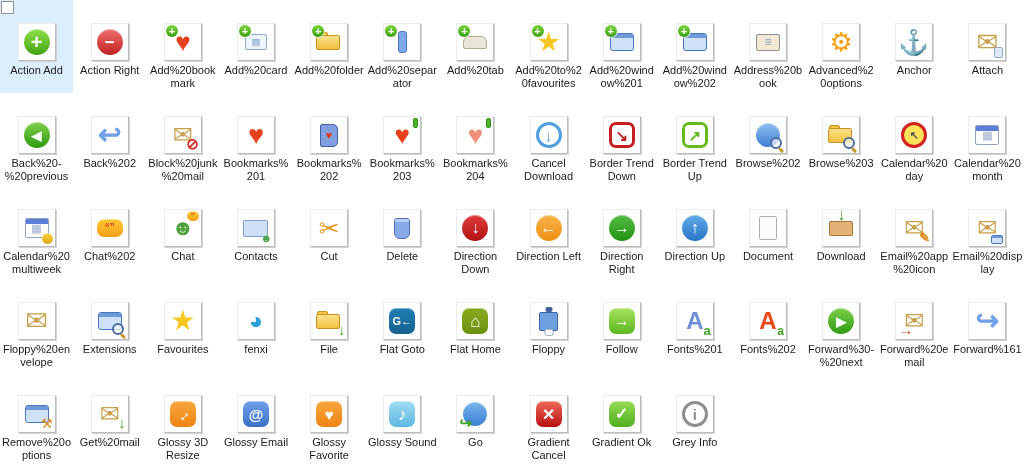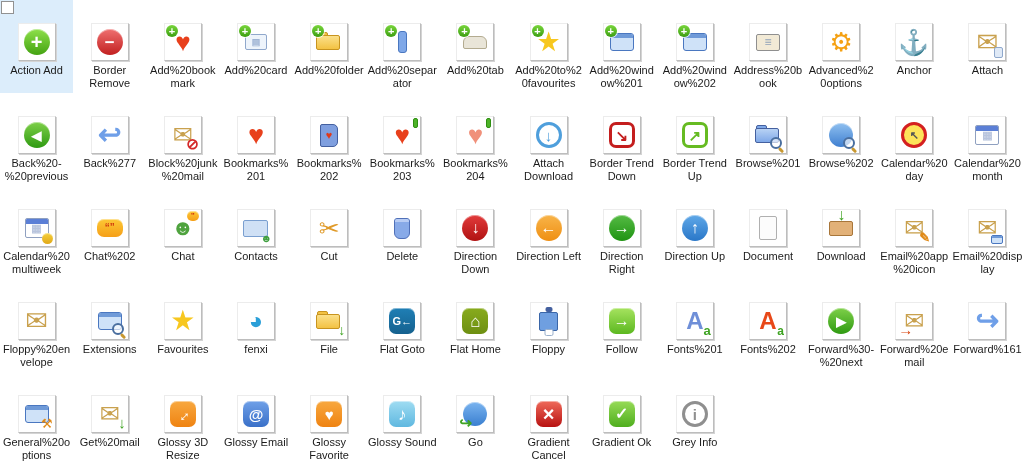--- a/index.html
+++ b/index.html
@@ -28,21 +28,21 @@
         </div>
       </div>
       <div class="label">Action Add</div>
     </div>
     <div class="cell">
       <div class="icard">
         <div style="position: relative; width: 26px; height: 26px; border-radius: 50%; display: flex; align-items: center; justify-content: center; box-sizing: border-box; background: linear-gradient(rgb(239, 112, 112), rgb(194, 32, 32)); box-shadow: rgba(255, 255, 255, 0.45) 0px 1px 0px inset;">
           <span style="color: rgb(255, 255, 255); font-size: 17px; line-height: 1; font-weight: 700;">−</span>
         </div>
       </div>
-      <div class="label">Border Remove</div>
+      <div class="label">Action Right</div>
     </div>
     <div class="cell">
       <div class="icard">
         <div style="position: relative; display: flex; align-items: center; justify-content: center;">
           <span style="color: rgb(232, 64, 28); font-size: 26px; line-height: 1; font-weight: 400;">♥</span>
         </div>
         <div class="ov p-tl" style="position: absolute; width: 12px; height: 12px; border-radius: 50%; background: linear-gradient(rgb(121, 214, 60), rgb(60, 158, 18)); display: flex; align-items: center; justify-content: center; box-shadow: rgba(255, 255, 255, 0.8) 0px 0px 0px 1px;">
           <span style="color: rgb(255, 255, 255); font-size: 11px; line-height: 1; font-weight: 700;">+</span>
         </div>
       </div>
@@ -162,21 +162,21 @@
         </div>
       </div>
       <div class="label">Back%20-%20previous</div>
     </div>
     <div class="cell">
       <div class="icard">
         <div style="position: relative; display: flex; align-items: center; justify-content: center;">
           <span style="color: rgb(111, 159, 232); font-size: 28px; line-height: 1; font-weight: 700;">↩</span>
         </div>
       </div>
-      <div class="label">Back%277</div>
+      <div class="label">Back%202</div>
     </div>
     <div class="cell">
       <div class="icard">
         <div style="position: relative; display: flex; align-items: center; justify-content: center;">
           <span style="color: rgb(201, 161, 78); font-size: 24px; line-height: 1; font-weight: 400;">✉</span>
         </div>
         <div class="ov p-br" style="position: absolute; display: flex; align-items: center; justify-content: center;">
           <span style="color: rgb(212, 42, 42); font-size: 15px; line-height: 1; font-weight: 700;">⊘</span>
         </div>
       </div>
@@ -215,63 +215,63 @@
         <div class="ov p-tr" style="position: absolute; width: 5px; height: 10px; background: rgb(77, 179, 40); border: 1px solid rgb(47, 143, 18); border-radius: 2px; box-sizing: border-box; overflow: hidden; display: flex; align-items: center; justify-content: center;"></div>
       </div>
       <div class="label">Bookmarks%204</div>
     </div>
     <div class="cell">
       <div class="icard">
         <div style="position: relative; width: 26px; height: 26px; border-radius: 50%; display: flex; align-items: center; justify-content: center; box-sizing: border-box; background: rgb(255, 255, 255); border: 3px solid rgb(79, 159, 220);">
           <span style="color: rgb(79, 159, 220); font-size: 15px; line-height: 1; font-weight: 700;">↓</span>
         </div>
       </div>
-      <div class="label">Attach Download</div>
+      <div class="label">Cancel Download</div>
     </div>
     <div class="cell">
       <div class="icard">
         <div style="position: relative; width: 26px; height: 26px; border-radius: 7px; display: flex; align-items: center; justify-content: center; box-sizing: border-box; background: rgb(255, 255, 255); border: 3px solid rgb(196, 30, 30);">
           <span style="color: rgb(196, 30, 30); font-size: 15px; line-height: 1; font-weight: 700;">↘</span>
         </div>
       </div>
       <div class="label">Border Trend Down</div>
     </div>
     <div class="cell">
       <div class="icard">
         <div style="position: relative; width: 26px; height: 26px; border-radius: 7px; display: flex; align-items: center; justify-content: center; box-sizing: border-box; background: rgb(255, 255, 255); border: 3px solid rgb(102, 187, 34);">
           <span style="color: rgb(102, 187, 34); font-size: 15px; line-height: 1; font-weight: 700;">↗</span>
         </div>
       </div>
       <div class="label">Border Trend Up</div>
-    </div>
-    <div class="cell">
-      <div class="icard">
-        <div style="position: relative; width: 26px; height: 20px;">
-          <div style="position: absolute; top: 0px; left: 1px; width: 11px; height: 6px; background: rgb(127, 168, 232); border: 1px solid rgb(68, 96, 159); border-radius: 2px 2px 0px 0px; box-sizing: border-box;"></div>
-          <div style="position: absolute; left: 0px; top: 3px; width: 24px; height: 15px; background: linear-gradient(rgb(184, 210, 244), rgb(127, 168, 232)); border: 1px solid rgb(68, 96, 159); border-radius: 2px; box-sizing: border-box;"></div>
-        </div>
-        <div class="ov p-br" style="position: absolute; width: 14px; height: 14px;">
-          <div style="position: absolute; left: 0px; top: 0px; width: 8px; height: 8px; border: 2px solid rgb(74, 111, 159); border-radius: 50%; background: rgba(255, 255, 255, 0.65); box-sizing: content-box;"></div>
-          <div style="position: absolute; left: 10px; top: 10px; width: 6px; height: 3px; background: rgb(200, 152, 48); transform: rotate(45deg); transform-origin: 0px 0px; border-radius: 2px;"></div>
-        </div>
-      </div>
-      <div class="label">Browse%201</div>
     </div>
     <div class="cell">
       <div class="icard">
         <div style="position: relative; width: 24px; height: 24px; border-radius: 50%; display: flex; align-items: center; justify-content: center; box-sizing: border-box; background: linear-gradient(rgb(143, 192, 240), rgb(63, 127, 208)); box-shadow: rgba(255, 255, 255, 0.45) 0px 1px 0px inset;"></div>
         <div class="ov p-br" style="position: absolute; width: 14px; height: 14px;">
           <div style="position: absolute; left: 0px; top: 0px; width: 8px; height: 8px; border: 2px solid rgb(74, 111, 159); border-radius: 50%; background: rgba(255, 255, 255, 0.65); box-sizing: content-box;"></div>
           <div style="position: absolute; left: 10px; top: 10px; width: 6px; height: 3px; background: rgb(200, 152, 48); transform: rotate(45deg); transform-origin: 0px 0px; border-radius: 2px;"></div>
         </div>
       </div>
       <div class="label">Browse%202</div>
     </div>
     <div class="cell">
       <div class="icard">
+        <div style="position: relative; width: 26px; height: 20px;">
+          <div style="position: absolute; top: 0px; left: 1px; width: 11px; height: 6px; background: rgb(243, 194, 67); border: 1px solid rgb(200, 148, 31); border-radius: 2px 2px 0px 0px; box-sizing: border-box;"></div>
+          <div style="position: absolute; left: 0px; top: 3px; width: 24px; height: 15px; background: linear-gradient(rgb(251, 224, 138), rgb(243, 194, 67)); border: 1px solid rgb(200, 148, 31); border-radius: 2px; box-sizing: border-box;"></div>
+        </div>
+        <div class="ov p-br" style="position: absolute; width: 14px; height: 14px;">
+          <div style="position: absolute; left: 0px; top: 0px; width: 8px; height: 8px; border: 2px solid rgb(74, 111, 159); border-radius: 50%; background: rgba(255, 255, 255, 0.65); box-sizing: content-box;"></div>
+          <div style="position: absolute; left: 10px; top: 10px; width: 6px; height: 3px; background: rgb(200, 152, 48); transform: rotate(45deg); transform-origin: 0px 0px; border-radius: 2px;"></div>
+        </div>
+      </div>
+      <div class="label">Browse%203</div>
+    </div>
+    <div class="cell">
+      <div class="icard">
         <div style="position: relative; width: 26px; height: 26px; border-radius: 50%; display: flex; align-items: center; justify-content: center; box-sizing: border-box; background: rgb(253, 227, 90); border: 3px solid rgb(212, 32, 32);">
           <span style="color: rgb(85, 85, 85); font-size: 11px; line-height: 1; font-weight: 700;">↖</span>
         </div>
       </div>
       <div class="label">Calendar%20day</div>
     </div>
     <div class="cell">
       <div class="icard">
         <div style="position: relative; width: 24px; height: 20px; background: rgb(255, 255, 255); border: 1px solid rgb(143, 160, 192); border-radius: 2px; box-sizing: border-box; overflow: hidden; display: flex; align-items: center; justify-content: center;">
           <div style="position: absolute; top: 0px; left: 0px; right: 0px; height: 5px; background: rgb(91, 127, 214);"></div>
@@ -534,21 +534,21 @@
     </div>
     <div class="cell">
       <div class="icard">
         <div style="position: relative; width: 24px; height: 18px; background: rgb(207, 226, 248); border: 1px solid rgb(74, 119, 192); border-radius: 3px; box-sizing: border-box; overflow: hidden; display: flex; align-items: center; justify-content: center;">
           <div style="position: absolute; top: 0px; left: 0px; right: 0px; height: 4px; background: rgb(111, 154, 216);"></div>
         </div>
         <div class="ov p-br" style="position: absolute; display: flex; align-items: center; justify-content: center;">
           <span style="color: rgb(224, 138, 24); font-size: 13px; line-height: 1; font-weight: 400;">⚒</span>
         </div>
       </div>
-      <div class="label">General%20options</div>
+      <div class="label">Remove%20options</div>
     </div>
     <div class="cell">
       <div class="icard">
         <div style="position: relative; display: flex; align-items: center; justify-content: center;">
           <span style="color: rgb(201, 161, 78); font-size: 24px; line-height: 1; font-weight: 400;">✉</span>
         </div>
         <div class="ov p-br" style="position: absolute; display: flex; align-items: center; justify-content: center;">
           <span style="color: rgb(63, 164, 35); font-size: 15px; line-height: 1; font-weight: 700;">↓</span>
         </div>
       </div>

